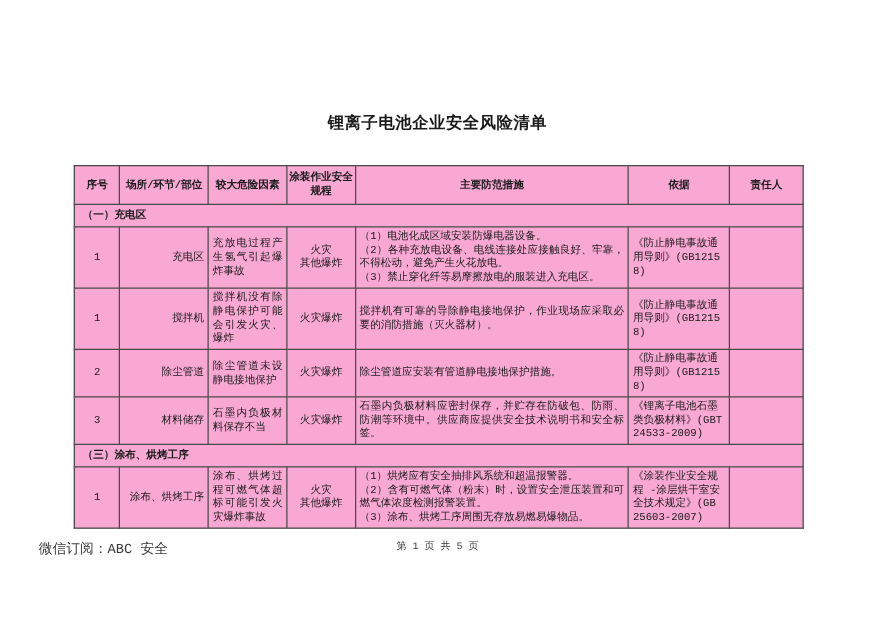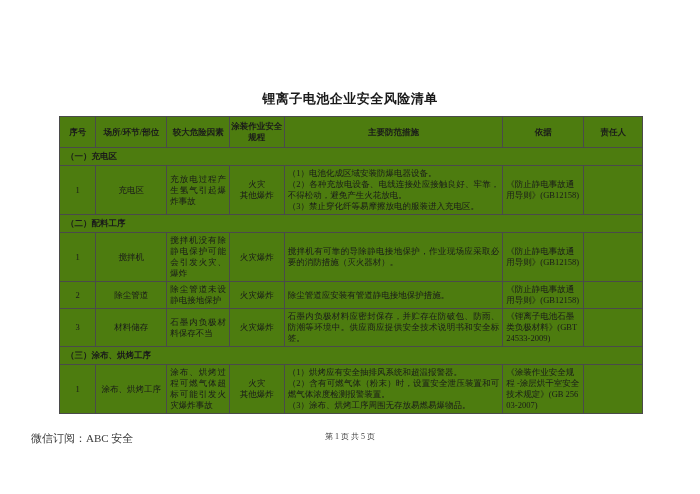--- a/index.html
+++ b/index.html
@@ -1,45 +1,45 @@
 <!DOCTYPE html>
 <html><head>
 <meta charset="utf-8">
 <style>
   html,body{margin:0;padding:0;}
   .page{
     position:relative;width:700px;height:494px;background:#ffffff;
-    font-family:Liberation Serif, serif;
+    font-family:Liberation Mono, monospace;
     color:#1a1a1a;overflow:hidden;
   }
   .title{
     position:absolute;top:91px;left:0;right:0;
     text-align:center;font-size:13px;font-weight:bold;line-height:16px;
     letter-spacing:0.5px;
   }
   table.risk{
-    position:absolute;top:116px;left:59px;
+    position:absolute;top:132px;left:59px;
     width:584px;border-collapse:collapse;table-layout:fixed;
-    background:#4d7c0f;
+    background:#f9a8d4;
   }
   table.risk th, table.risk td{
     border:1px solid #4a4a4a;
     font-size:8.5px;line-height:11px;
     vertical-align:middle;
     padding:2px 3px;
     overflow:hidden;
   }
   table.risk th{
     font-weight:bold;text-align:center;padding:2px 1px;height:26px;
   }
   tr.section td{
     font-weight:bold;text-align:left;padding:2px 6px;height:13px;margin-left:48px;
   }
   td.c-no{text-align:center;}
-  td.c-place{text-align:center;}
+  td.c-place{text-align:right;}
   td.c-hazard{text-align:justify;}
   td.c-accident{text-align:center;white-space:pre-line;}
   td.c-measures{text-align:justify;white-space:pre-line;}
   td.c-basis{text-align:left;word-break:break-all;}
   td.c-resp{text-align:center;}
   .footer-left{
     position:absolute;left:31px;top:431px;font-size:11px;color:#3a3a3a;
   }
   .footer-center{
     position:absolute;left:0;right:0;top:431px;text-align:center;
@@ -84,23 +84,20 @@
       <td class="c-hazard">充放电过程产生氢气引起爆炸事故</td>
       <td class="c-accident">火灾
 其他爆炸</td>
       <td class="c-measures">（1）电池化成区域安装防爆电器设备。
 （2）各种充放电设备、电线连接处应接触良好、牢靠，不得松动，避免产生火花放电。
 （3）禁止穿化纤等易摩擦放电的服装进入充电区。</td>
       <td class="c-basis">《防止静电事故通用导则》(GB12158)</td>
       <td class="c-resp"></td>
     </tr>
 
-    <tr class="section">
-      <td colspan="7">（二）配料工序</td>
-    </tr>
     <tr>
       <td class="c-no">1</td>
       <td class="c-place">搅拌机</td>
       <td class="c-hazard">搅拌机没有除静电保护可能会引发火灾、爆炸</td>
       <td class="c-accident">火灾爆炸</td>
       <td class="c-measures">搅拌机有可靠的导除静电接地保护，作业现场应采取必要的消防措施（灭火器材）。</td>
       <td class="c-basis">《防止静电事故通用导则》(GB12158)</td>
       <td class="c-resp"></td>
     </tr>
     <tr>

